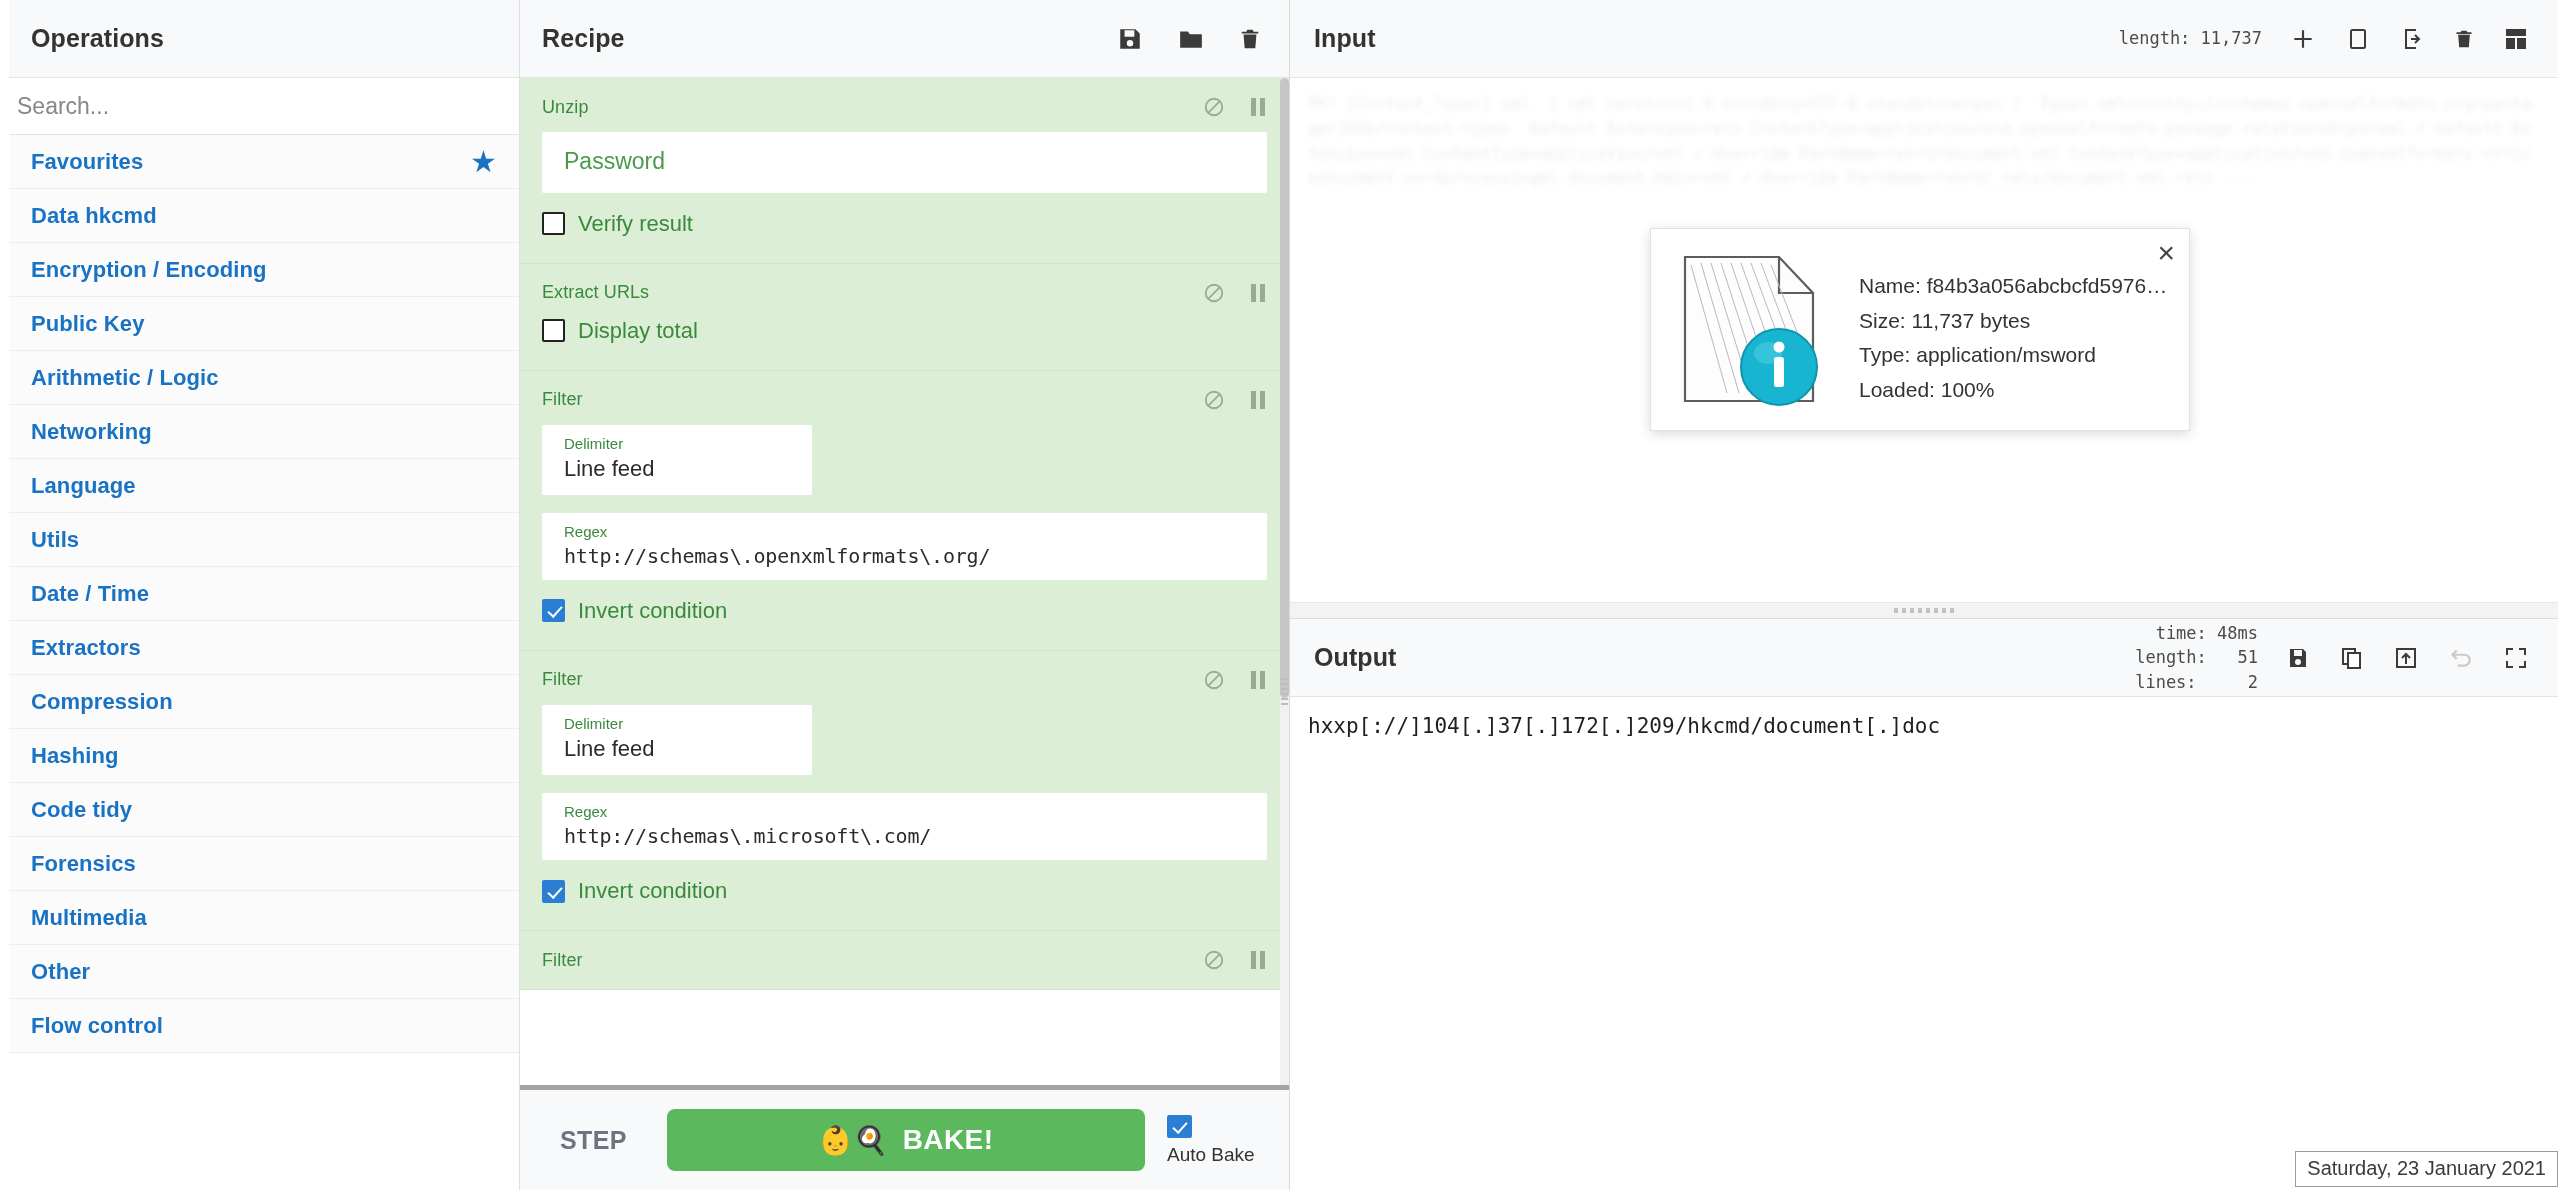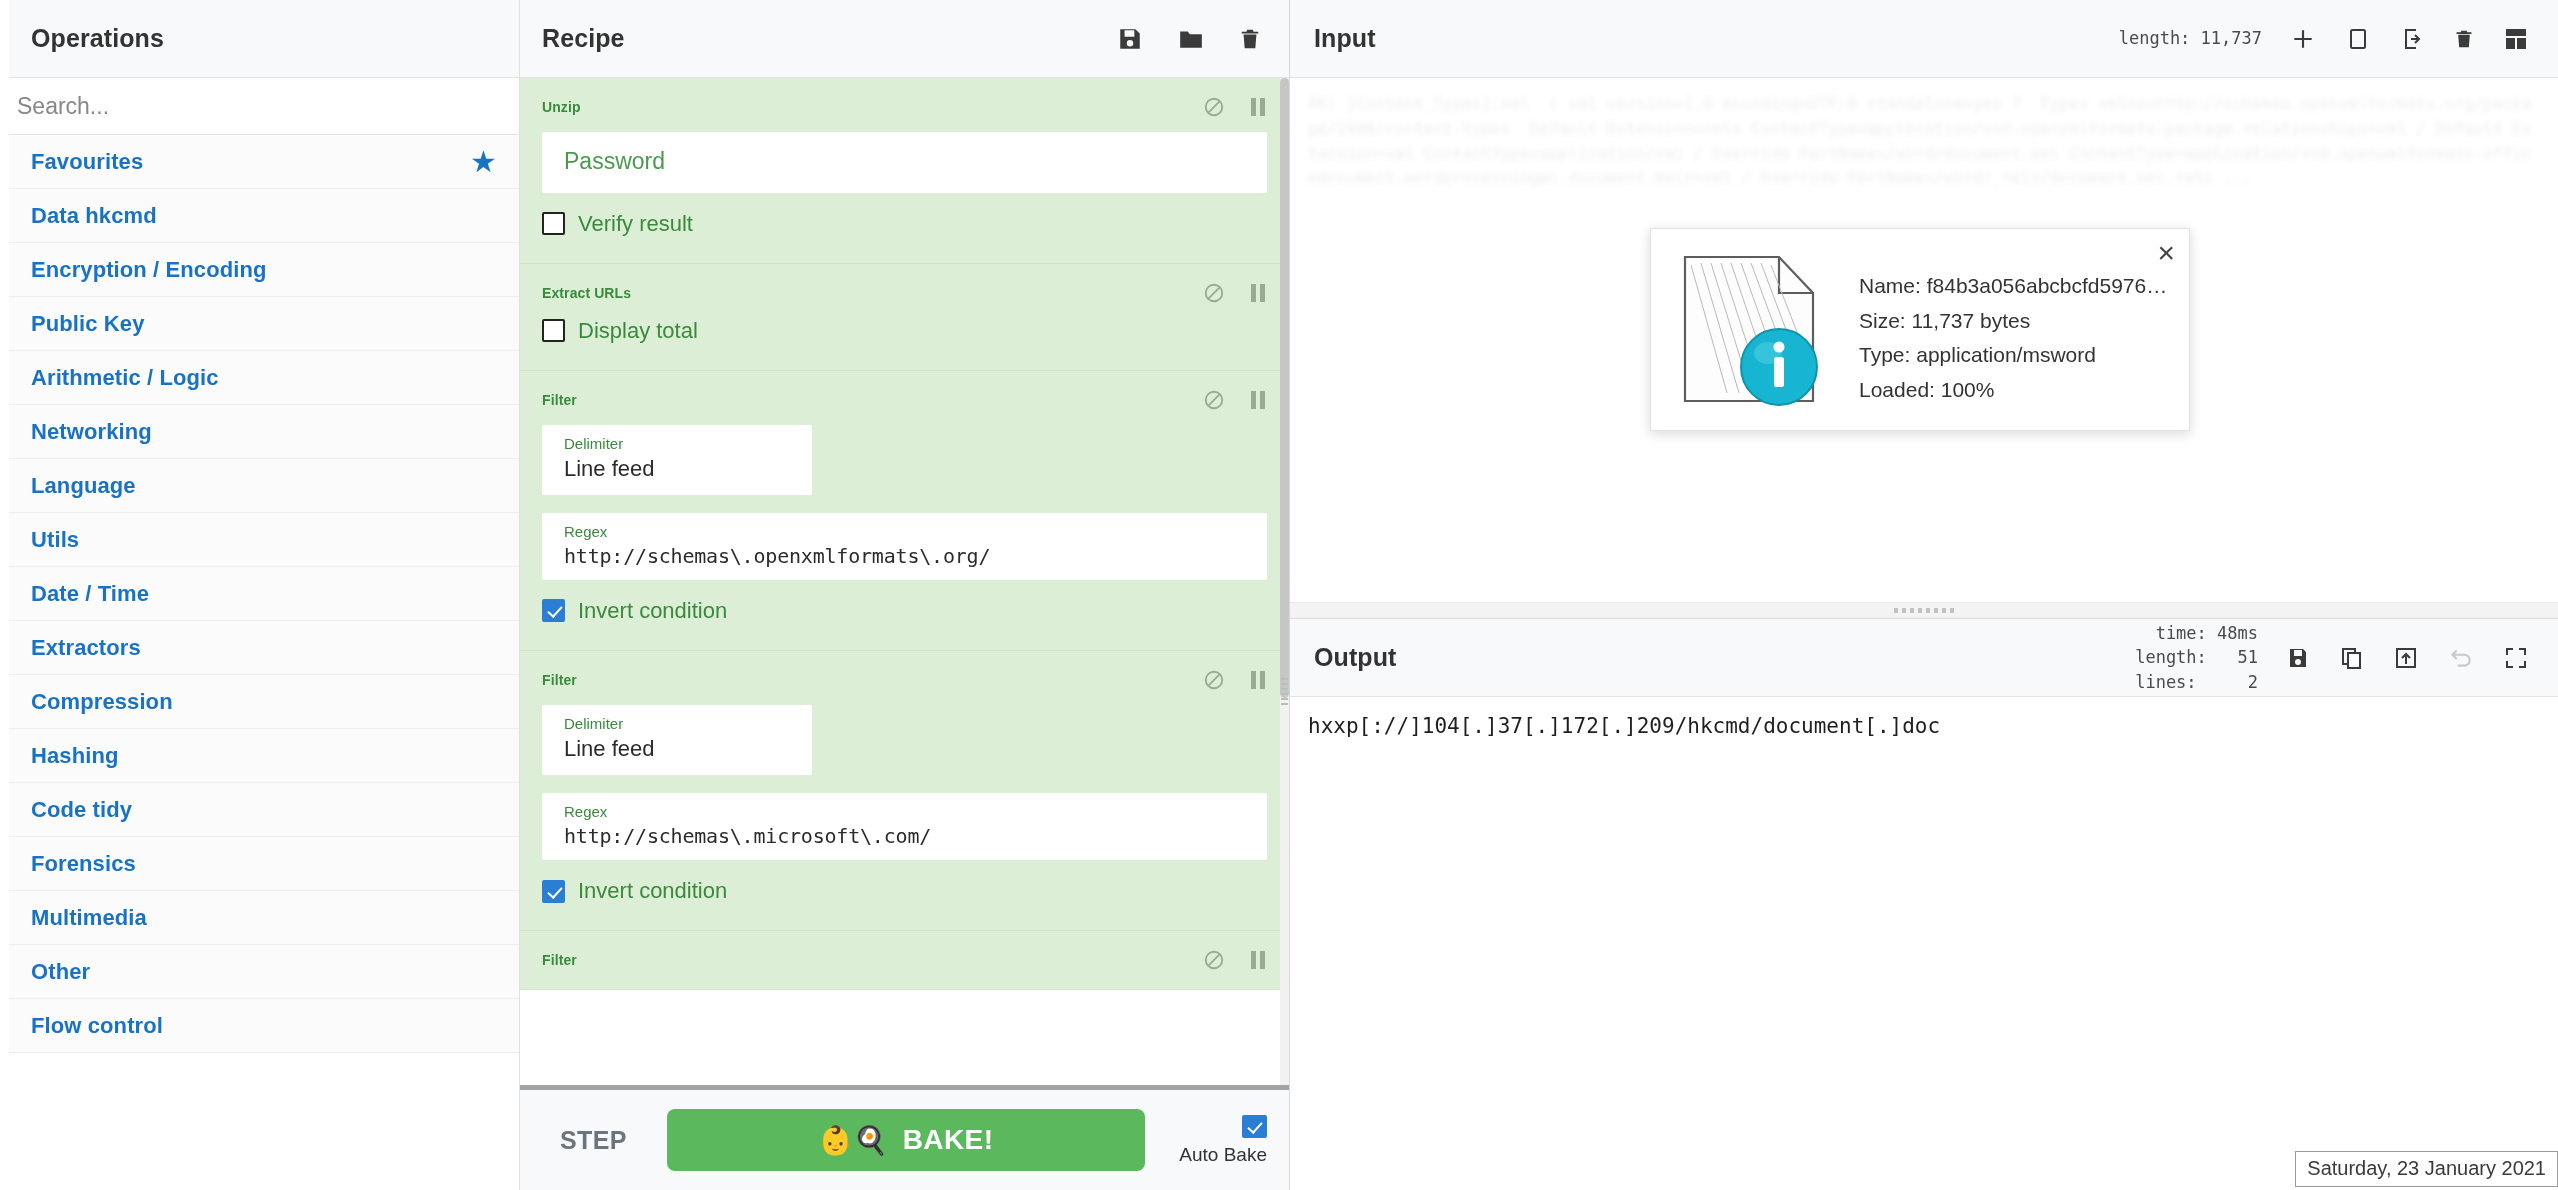--- a/index.html
+++ b/index.html
@@ -116,22 +116,22 @@
     padding: 18px 22px 26px 22px;
     position: relative;
   }
   .op-head {
     display: flex;
     align-items: center;
     justify-content: space-between;
     margin-bottom: 14px;
   }
   .op-name {
-    font-size: 14px;
-    font-weight: bold;
+    font-size: 18px;
+    font-weight: normal;
     color: #3a8a3d;
     letter-spacing: 0.1px;
   }
   .op-ctrls { display: flex; align-items: center; gap: 24px; }
   .op-ctrl { cursor: pointer; display: inline-flex; }
   .field {
     background: #fff;
     border: none;
     border-radius: 2px;
     padding: 9px 14px 11px 22px;
@@ -249,21 +249,21 @@
     display: flex;
     align-items: center;
     justify-content: center;
     gap: 14px;
     cursor: pointer;
     font-family: "Liberation Sans", sans-serif;
   }
   .autobake {
     display: flex;
     flex-direction: column;
-    align-items: flex-end;
+    align-items: flex-start;
     gap: 6px;
     width: 100px;
     cursor: pointer;
   }
   .autobake .chk { width: 25px; height: 25px; }
   .autobake-label { font-size: 19px; color: #333; }
 
   
   .io-col {
     flex: 1 1 auto;

